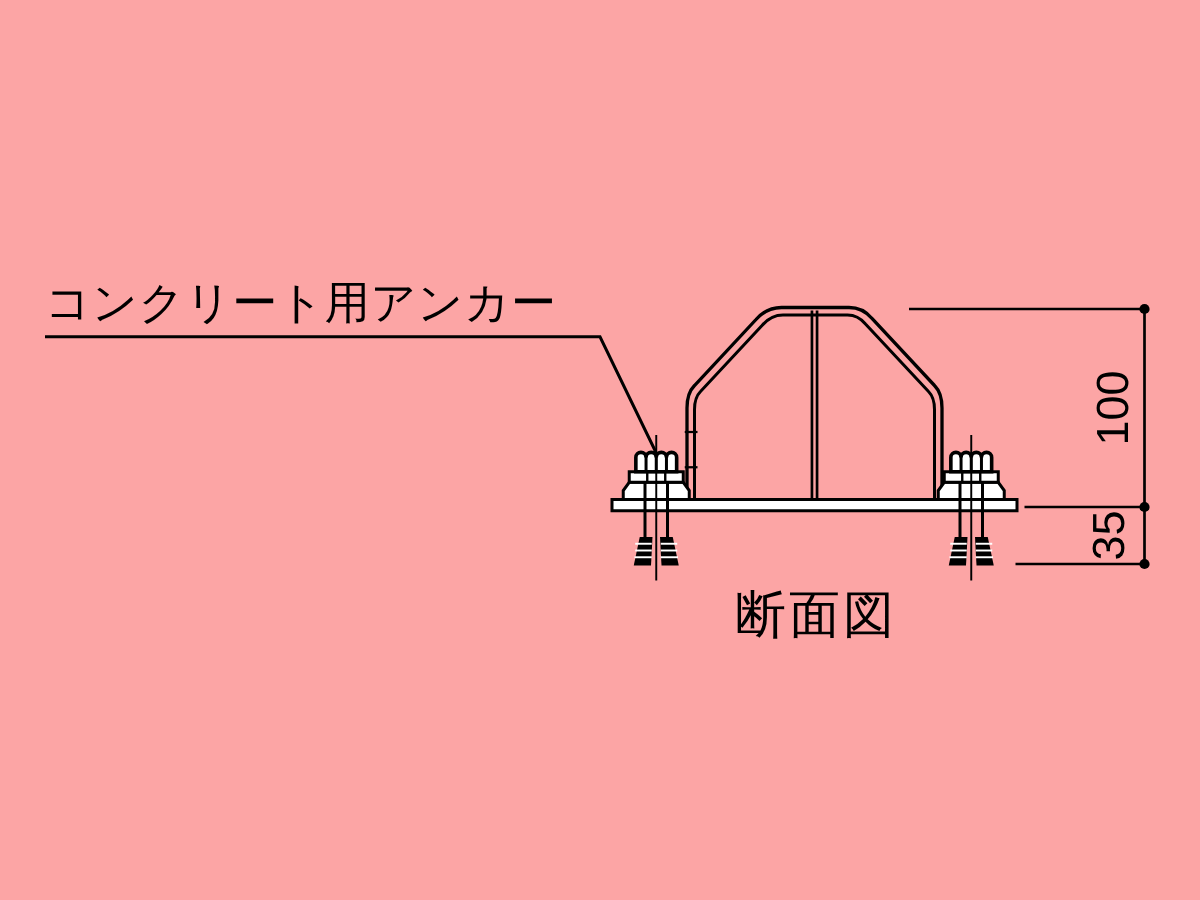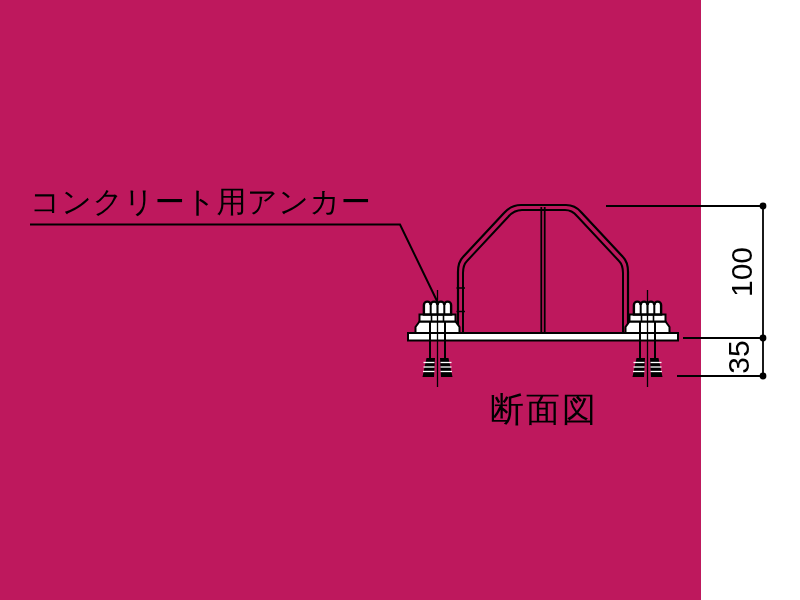--- a/index.html
+++ b/index.html
@@ -6,23 +6,23 @@
     margin: 0;
     padding: 0;
     background: #ffffff;
     width: 800px;
     height: 600px;
     overflow: hidden;
     font-family: "Liberation Sans", sans-serif;
   }
   .canvas {
     position: relative;
-    width: 701px;
+    width: 800px;
     height: 600px;
-    background: #be185d;
+    background: #fca5a5;
   }
   svg text {
     fill: #000000;
   }
   .callout-text {
     font-size: 30px;
     letter-spacing: 0.5px;
   }
   .caption-text {
     font-size: 34px;

